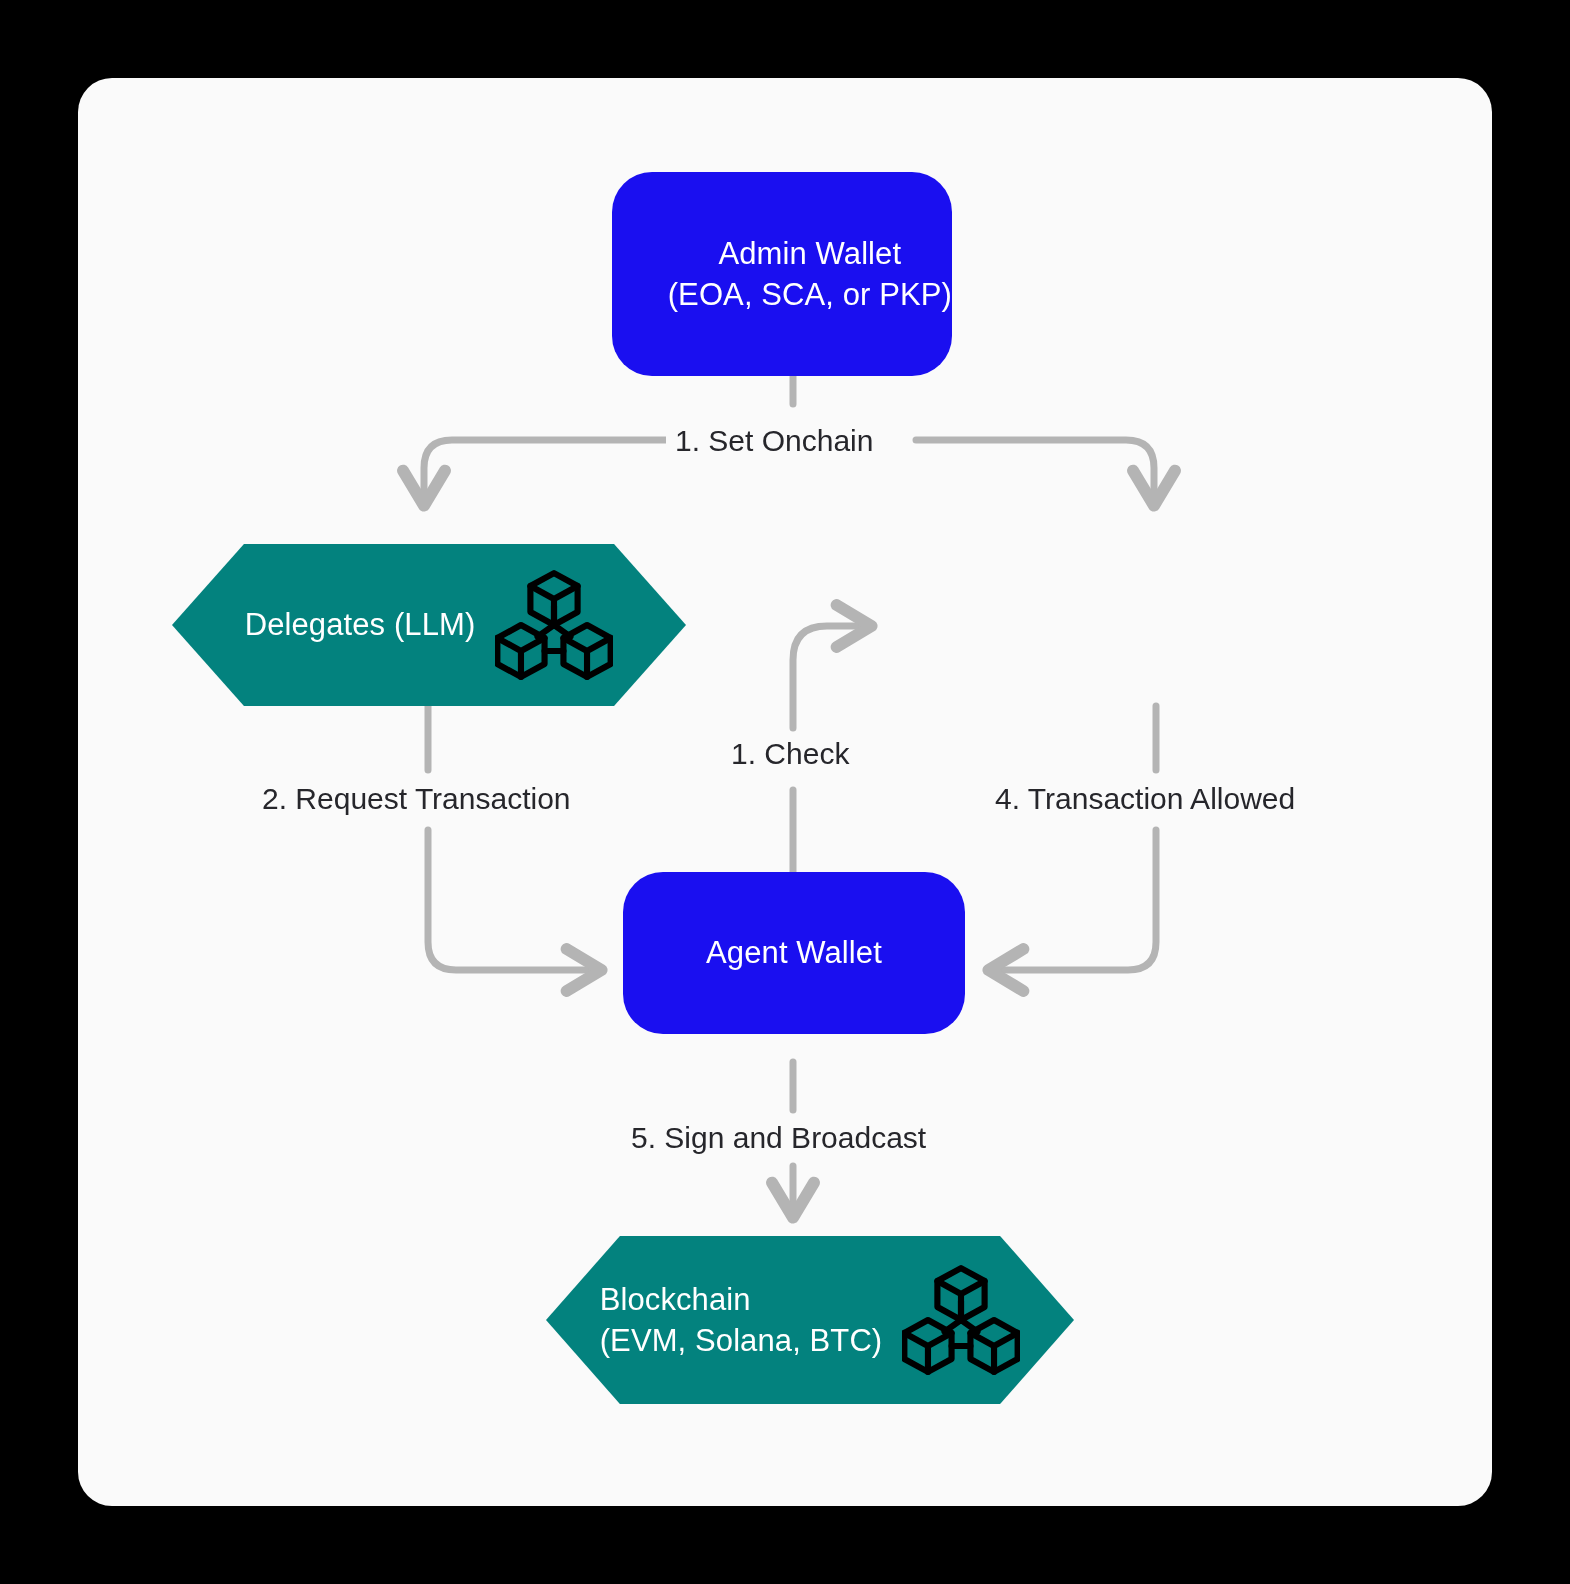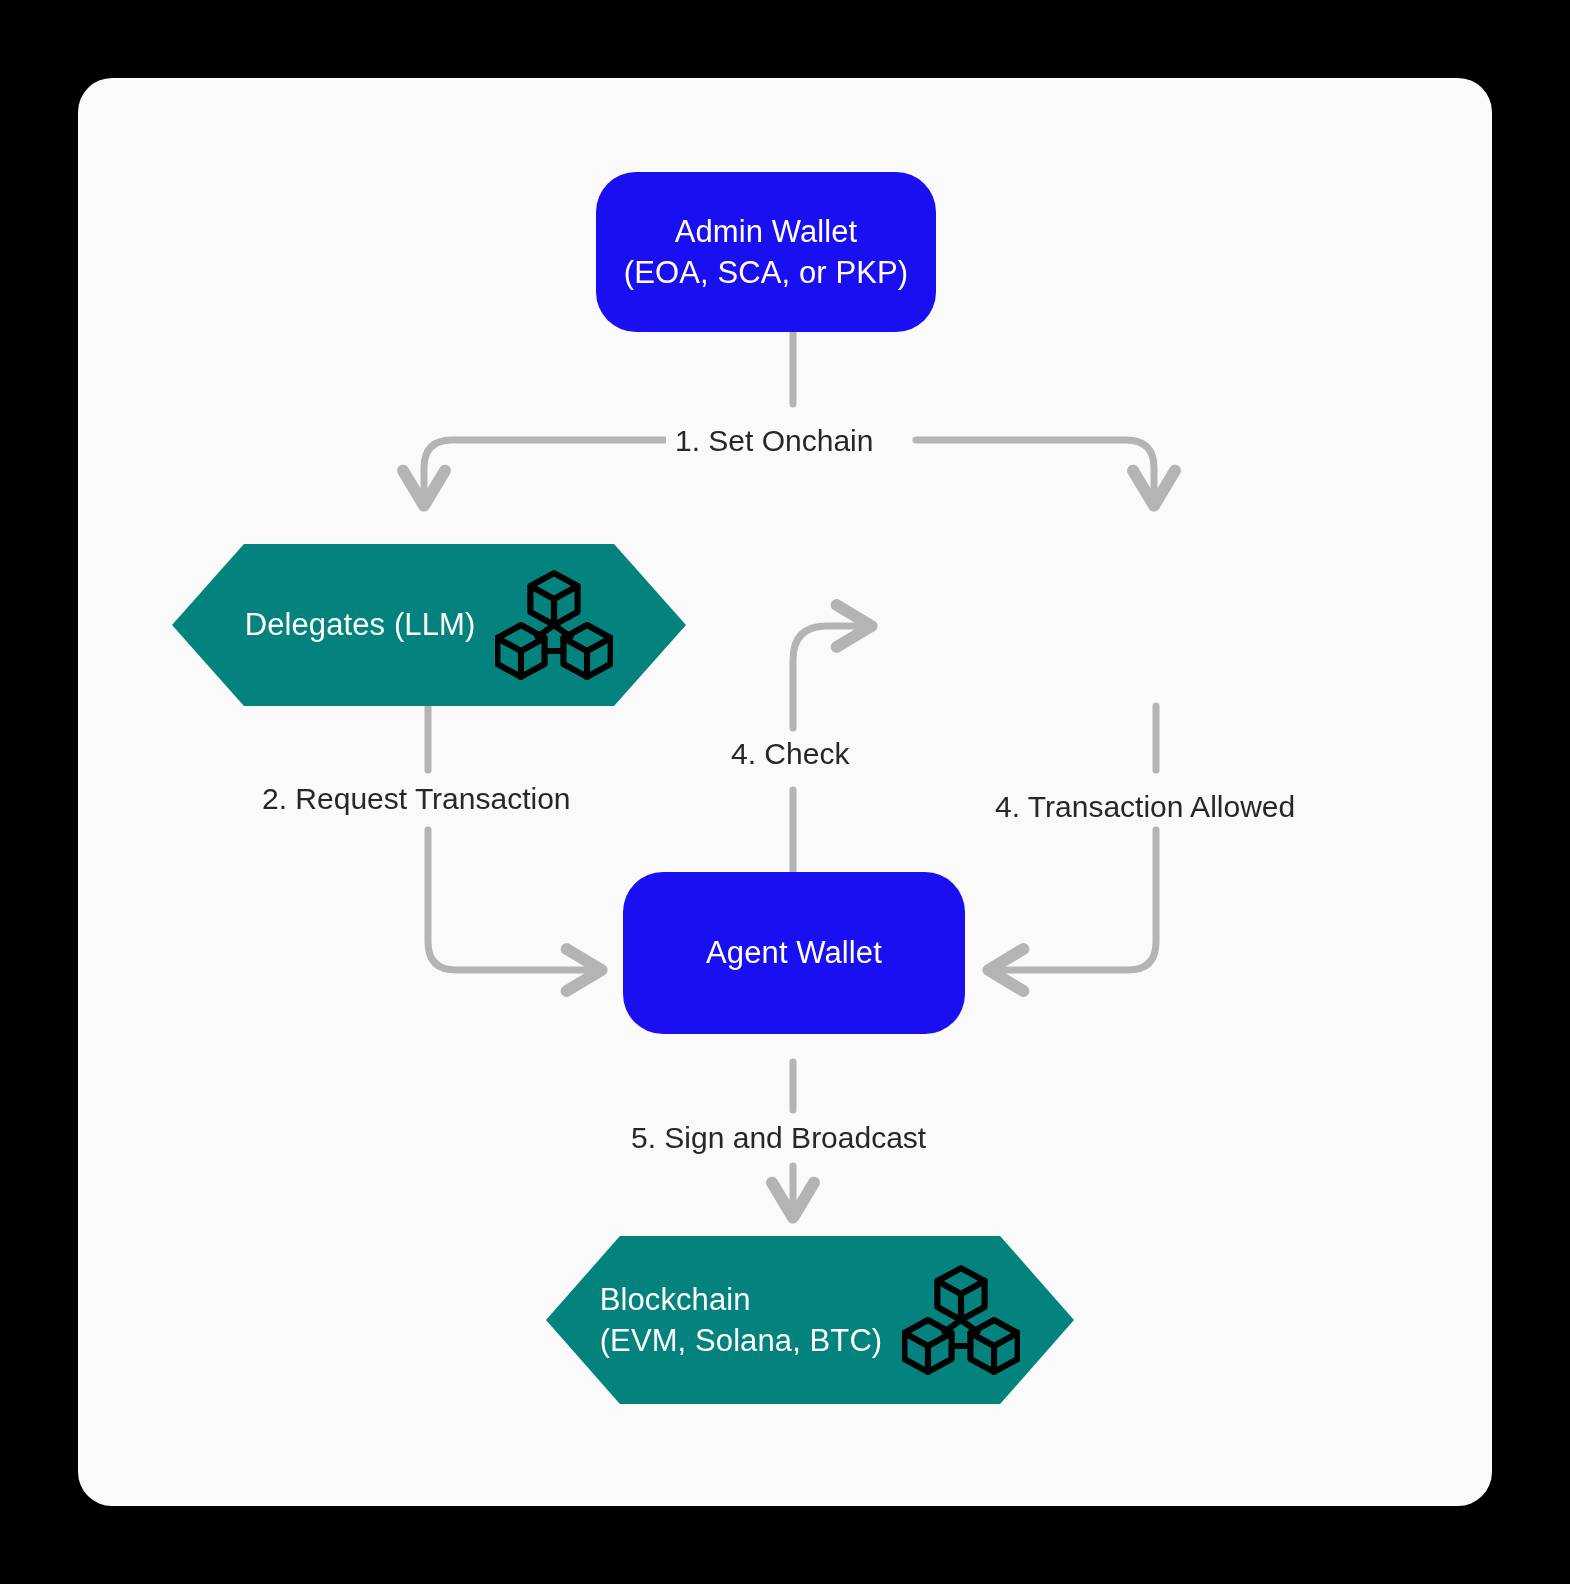--- a/index.html
+++ b/index.html
@@ -127,27 +127,27 @@
 
       <path d="M793,1062 L793,1110"></path>
       <path d="M793,1166 L793,1212" marker-end="url(#arrowhead)"></path>
     </g>
   </svg>
 
   <div class="edge-label" style="left:666px; top:423px;">1. Set Onchain</div>
 
   <div class="edge-label" style="left:253px; top:781px;">2. Request Transaction</div>
 
-  <div class="edge-label" style="left:722px; top:736px;">4. Check</div>
+  <div class="edge-label" style="left:722px; top:736px;">1. Check</div>
 
-  <div class="edge-label" style="left:986px; top:781px;margin-top:8px;">4. Transaction Allowed</div>
+  <div class="edge-label" style="left:986px; top:781px;">4. Transaction Allowed</div>
 
   <div class="edge-label" style="left:622px; top:1120px;">5. Sign and Broadcast</div>
 
-  <div class="node wallet" style="left:596px; top:172px; width:340px; height:160px;">
+  <div class="node wallet" style="left:612px; top:172px; width:340px; height:204px;justify-content:flex-end;">
     <div class="node-label">Admin Wallet
 (EOA, SCA, or PKP)</div>
   </div>
 
   <div class="node hex" style="left:172px; top:544px; width:514px; height:162px;">
     <div class="hex-bg"></div>
     <div class="hex-inner">
       <div class="node-label">Delegates (LLM)</div>
       <svg class="hex-icon" viewBox="0 0 100 100">
         <g fill="none" stroke="#000000" stroke-width="5.2" stroke-linejoin="round" stroke-linecap="round">

